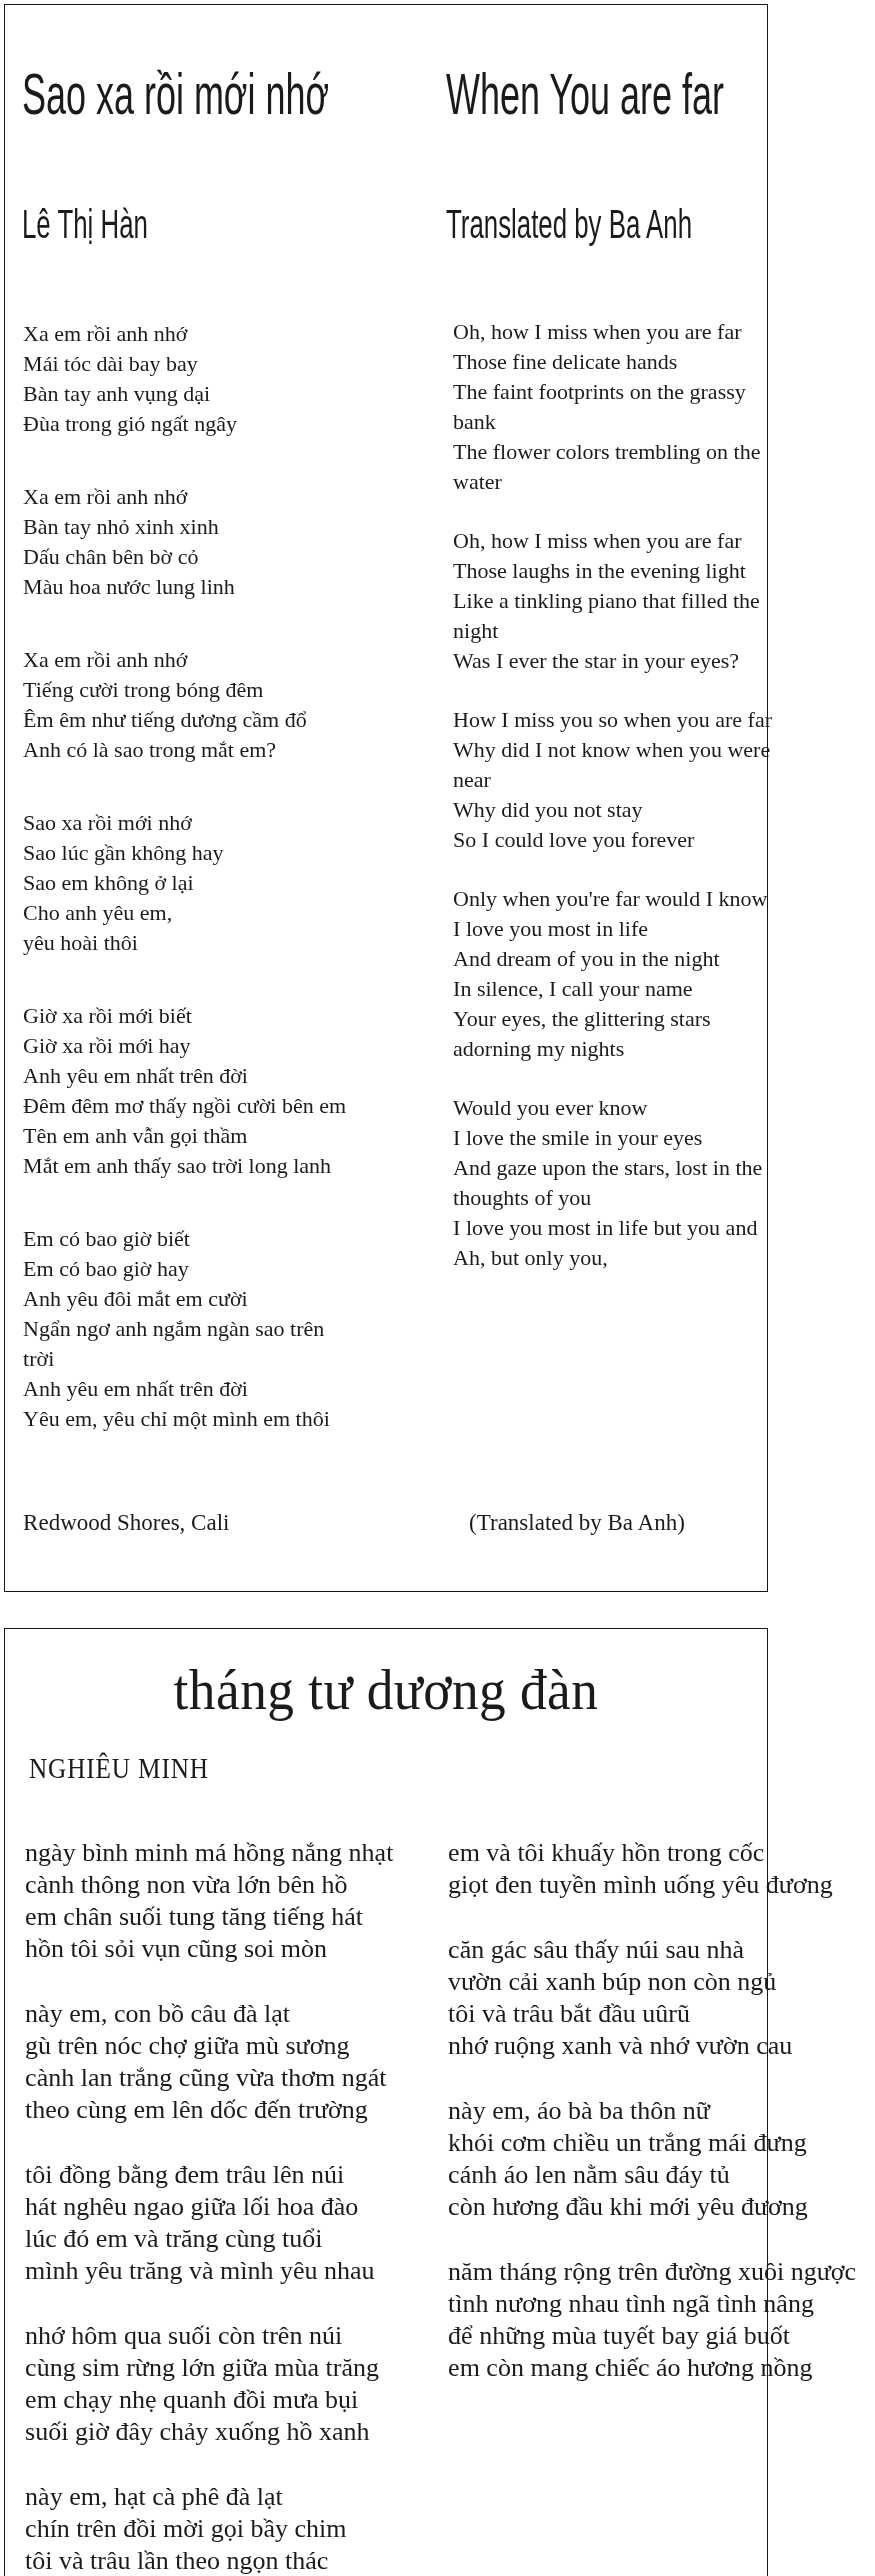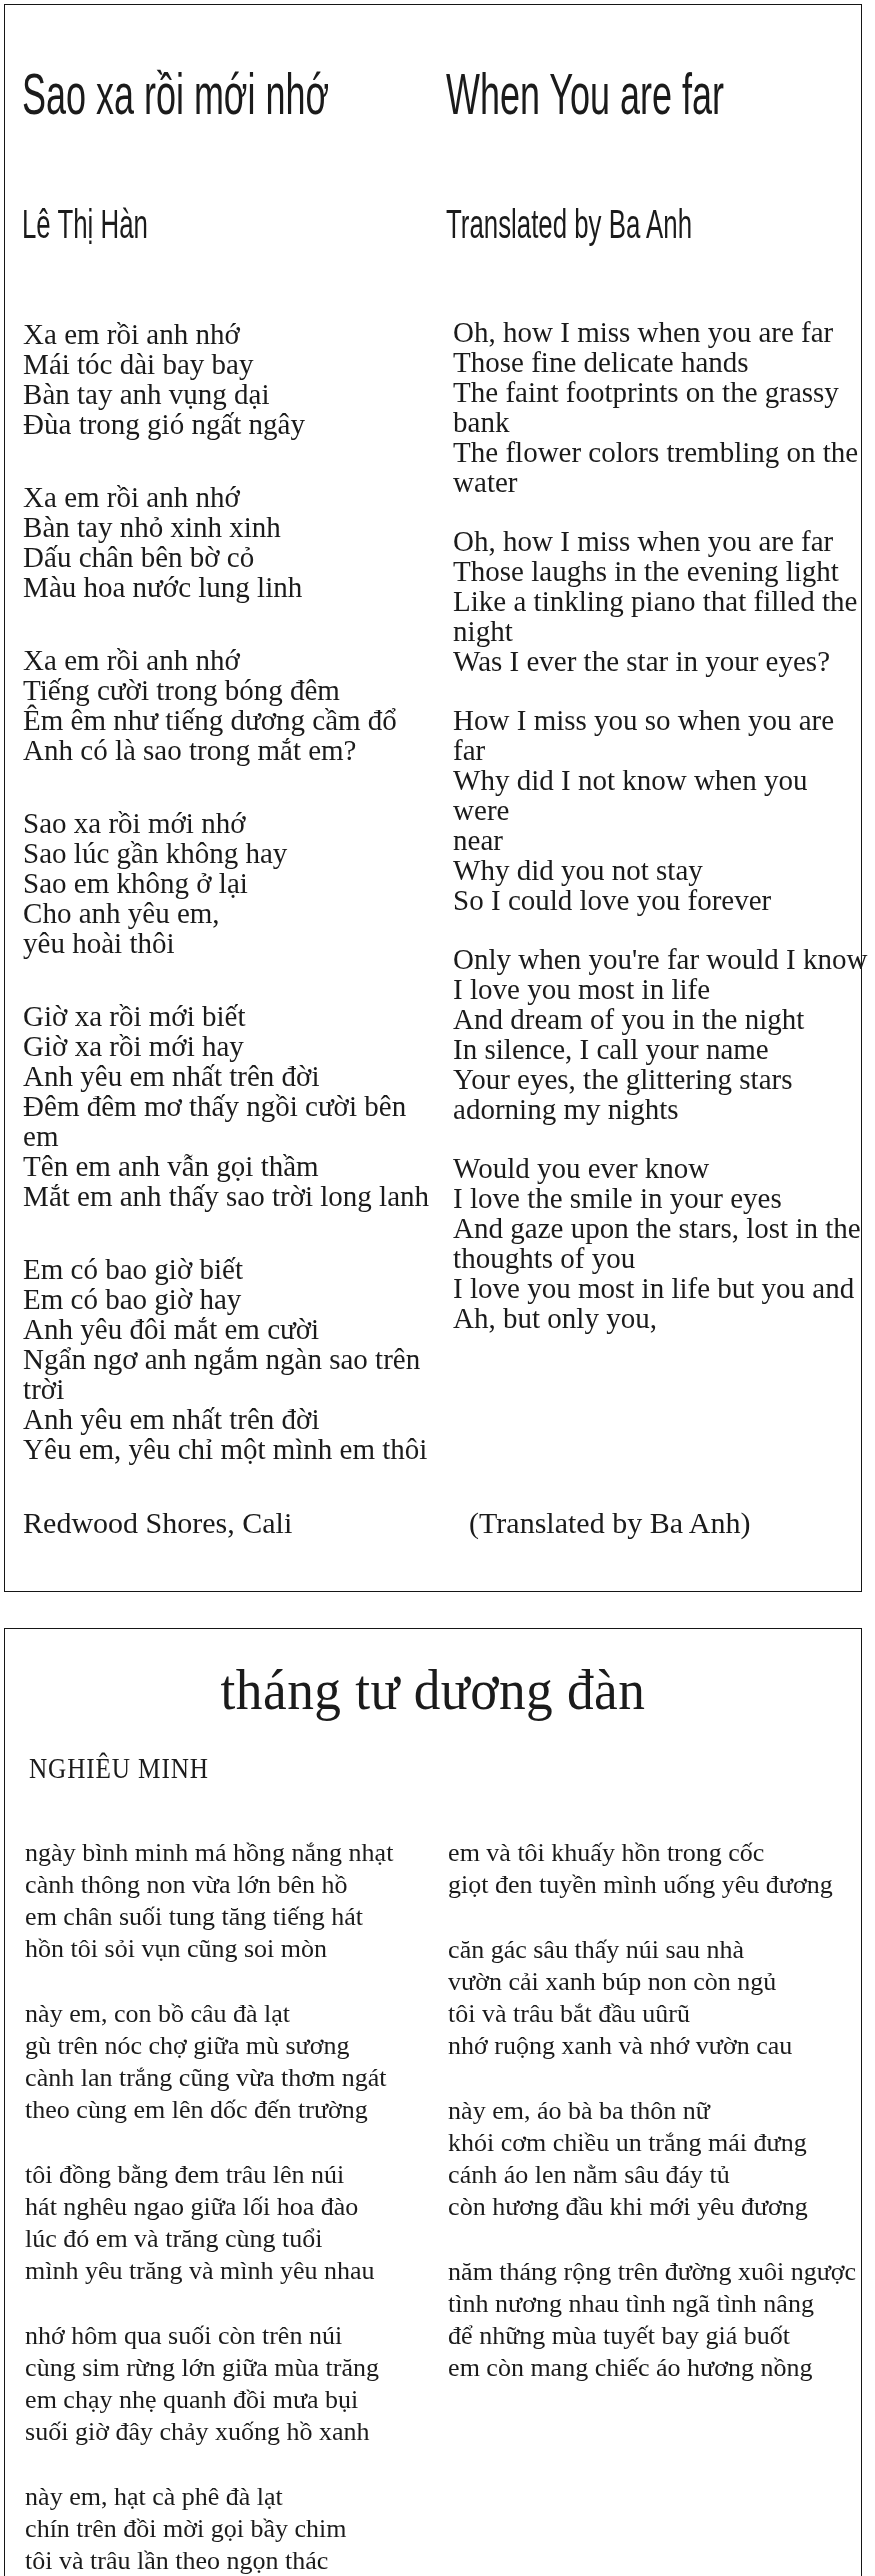--- a/index.html
+++ b/index.html
@@ -1,36 +1,36 @@
 <!DOCTYPE html>
 <html style="font-size:8.2px"><head>
 <meta charset="utf-8">
 <style>
   html,body{margin:0;padding:0;background:#ffffff;}
   #page{position:relative;width:875px;height:3230px;background:#ffffff;
         font-family:"Liberation Serif",serif;color:#1b1b1b;overflow:hidden;}
-  .box{position:absolute;left:4.1px;width:858px;background:#ffffff;
+  .box{position:absolute;left:4.1px;width:764px;background:#ffffff;
        border:1.5px solid #161616;box-sizing:border-box;}
   #box1{top:4.1px;height:1588px;}
   #box2{top:1628px;height:1598px;}
 
   
   .big-title{position:absolute;font-family:"Liberation Sans",sans-serif;
       font-size:58px;line-height:1;white-space:nowrap;
       transform:scaleX(0.62);transform-origin:0 0;font-weight:400;}
   .author-line{position:absolute;font-family:"Liberation Sans",sans-serif;
       font-size:41px;line-height:1;white-space:nowrap;
       transform:scaleX(0.63);transform-origin:0 0;font-weight:400;}
 
   
-  .poem{position:absolute;width:417px;font-size:29px;line-height:30px;}
+  .poem{position:absolute;width:417px;font-size:22px;line-height:30px;}
   .poem .stanza{white-space:pre-line;}
   .poem-vi .stanza + .stanza{margin-top:43px;}
   .poem-en .stanza + .stanza{margin-top:29px;}
-  .sig{position:absolute;font-size:30px;line-height:30px;white-space:nowrap;}
+  .sig{position:absolute;font-size:23px;line-height:30px;white-space:nowrap;}
 
   
   .title2{position:absolute;left:0;right:0;text-align:center;
       font-family:"Liberation Serif",serif;font-size:58px;line-height:1;
       letter-spacing:0.5px;white-space:nowrap;transform:scaleX(0.92);transform-origin:50% 0;}
   .author2{position:absolute;font-family:"Liberation Serif",serif;
       font-size:29px;line-height:1;letter-spacing:1px;white-space:nowrap;
       transform:scaleX(0.87);transform-origin:0 0;}
   .poem2{position:absolute;width:422px;font-size:26px;line-height:32px;}
   .poem2 .stanza{white-space:pre-line;}

